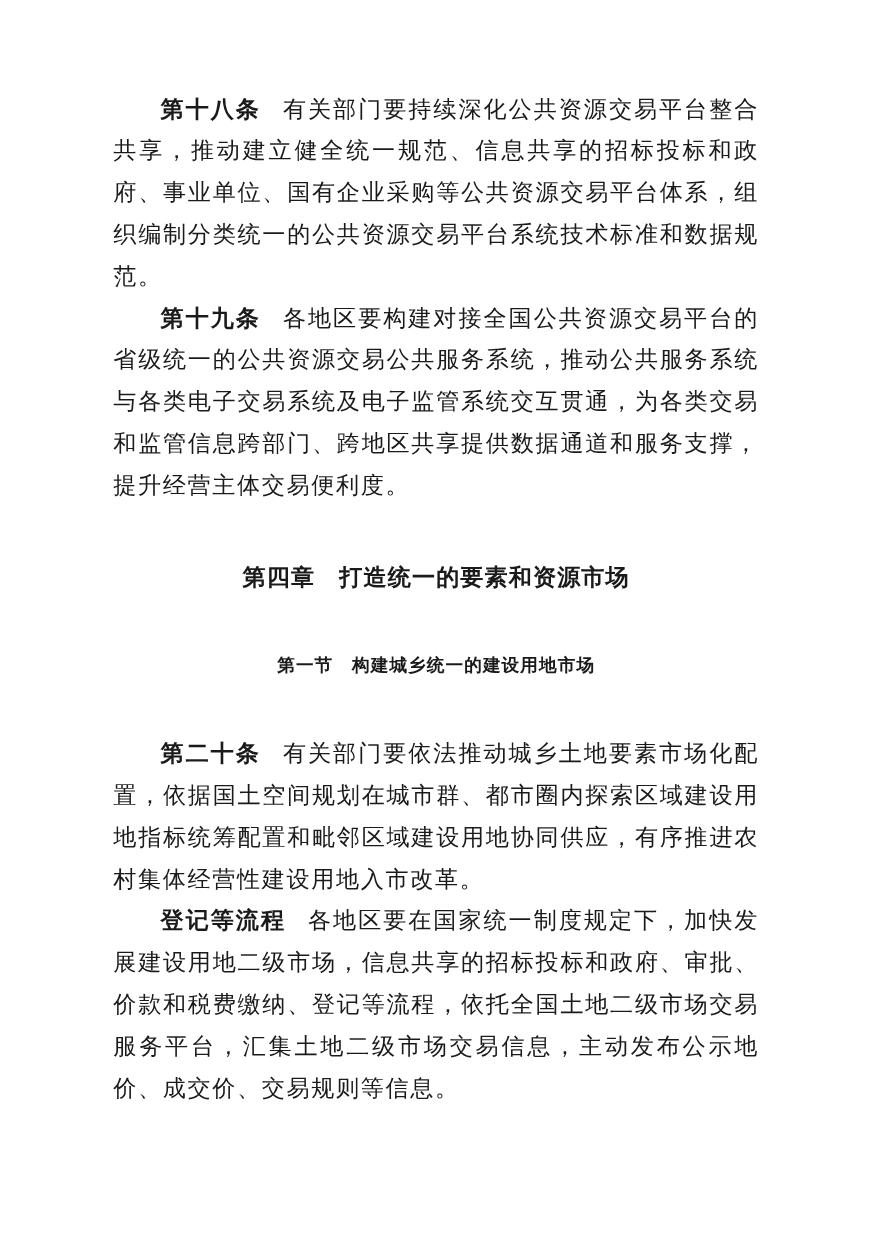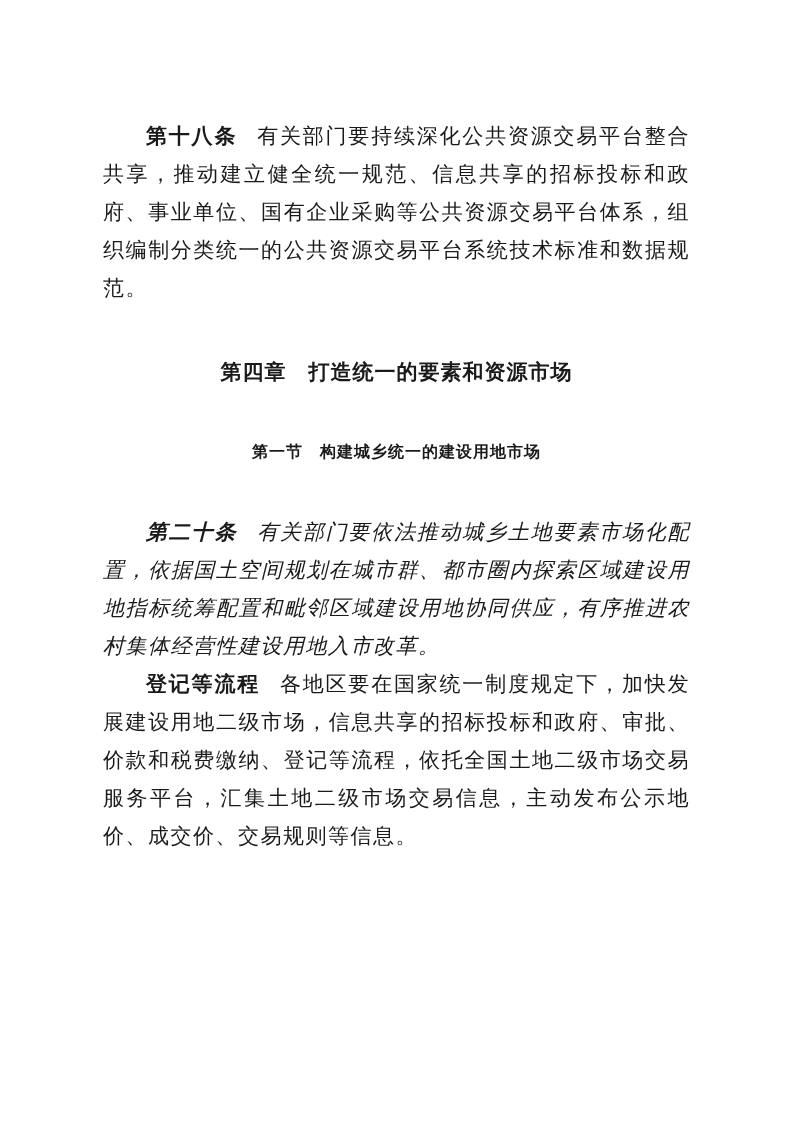--- a/index.html
+++ b/index.html
@@ -7,21 +7,21 @@
     padding: 0;
     background: #ffffff;
   }
   .page {
     position: relative;
     width: 793px;
     height: 1122px;
     margin: 0 auto;
     background: #ffffff;
     box-sizing: border-box;
-    padding: 117px 103px 0 103px;
+    padding: 80px 103px 0 103px;
     color: #1a1a1a;
     font-family: "DejaVu Serif", "Liberation Serif", serif;
     overflow: hidden;
   }
   p.body-para {
     margin: 0;
     font-size: 21px;
     line-height: 38px;
     letter-spacing: 1.5px;
     text-align: justify;
@@ -45,32 +45,34 @@
     margin: 42px 0 0 0;
     font-size: 16px;
     line-height: 38px;
     font-weight: bold;
     text-align: center;
     letter-spacing: 1px;
     font-family: "DejaVu Sans", "Liberation Sans", sans-serif;
   }
   p.body-para.after-heading {
     margin-top: 42px;
-    font-style: italic;
   }
 </style>
 </head>
 <body>
 
 <div class="page">
 
   <p class="body-para">
     <span class="para-num">第十八条</span><span>有关部门要持续深化公共资源交易平台整合共享，推动建立健全统一规范、信息共享的招标投标和政府、事业单位、国有企业采购等公共资源交易平台体系，组织编制分类统一的公共资源交易平台系统技术标准和数据规范。</span>
   </p>
 
+  <p class="body-para">
+    <span class="para-num">第十九条</span><span>各地区要构建对接全国公共资源交易平台的省级统一的公共资源交易公共服务系统，推动公共服务系统与各类电子交易系统及电子监管系统交互贯通，为各类交易和监管信息跨部门、跨地区共享提供数据通道和服务支撑，提升经营主体交易便利度。</span>
+  </p>
 
   <h2 class="chapter-heading">第四章　打造统一的要素和资源市场</h2>
 
   <h3 class="section-heading">第一节　构建城乡统一的建设用地市场</h3>
 
   <p class="body-para after-heading">
     <span class="para-num">第二十条</span><span>有关部门要依法推动城乡土地要素市场化配置，依据国土空间规划在城市群、都市圈内探索区域建设用地指标统筹配置和毗邻区域建设用地协同供应，有序推进农村集体经营性建设用地入市改革。</span>
   </p>
 
   <p class="body-para">

